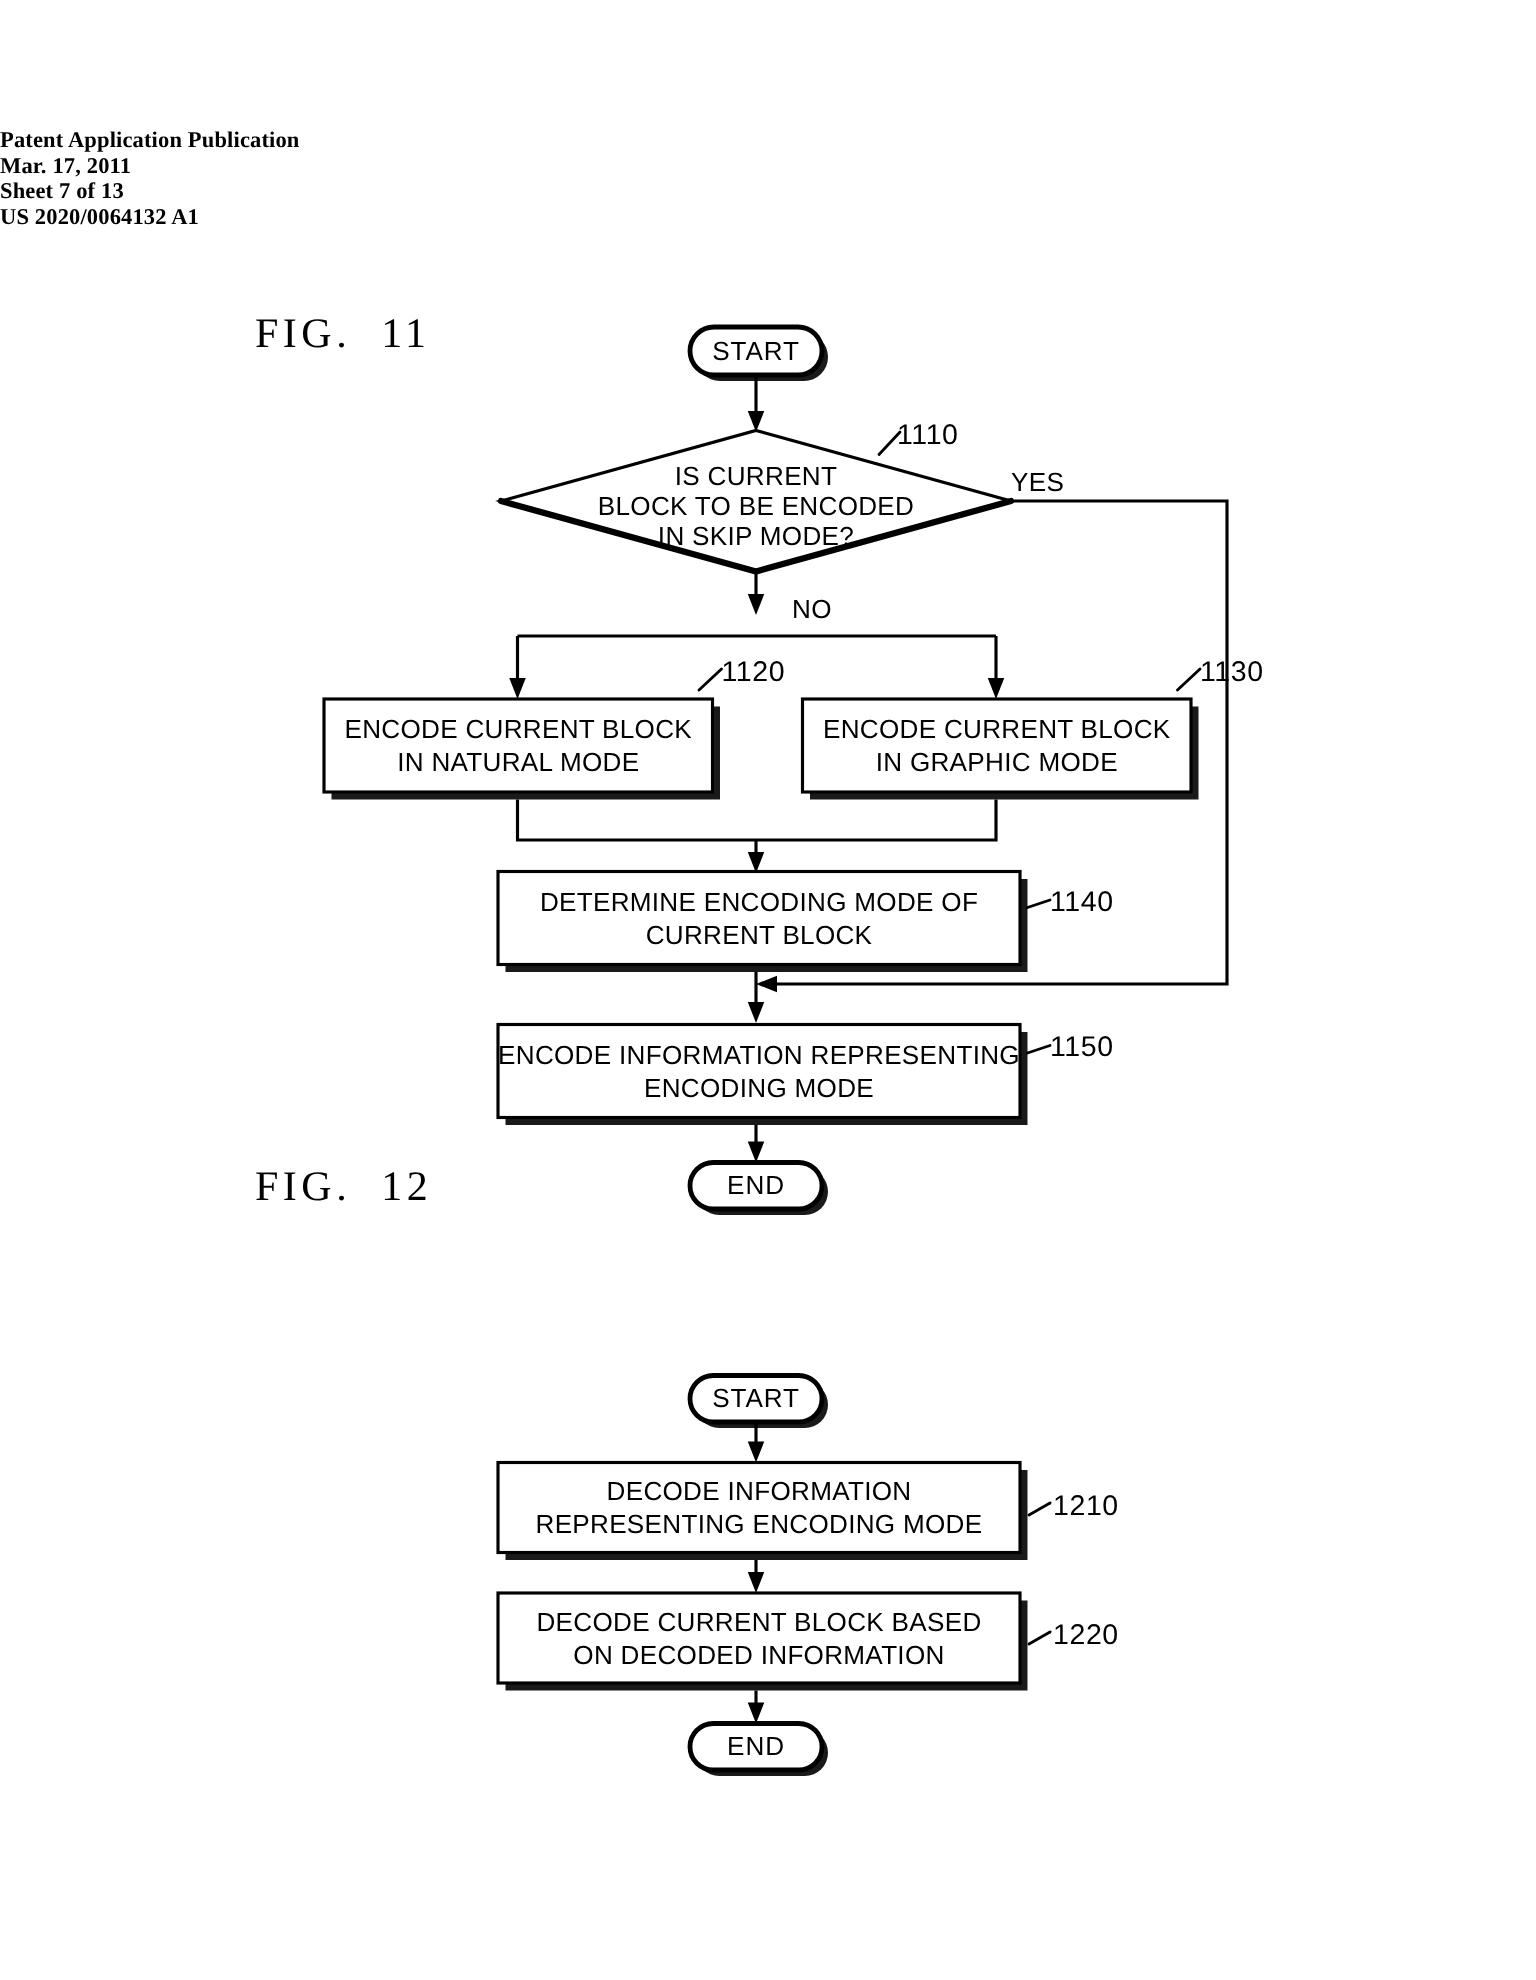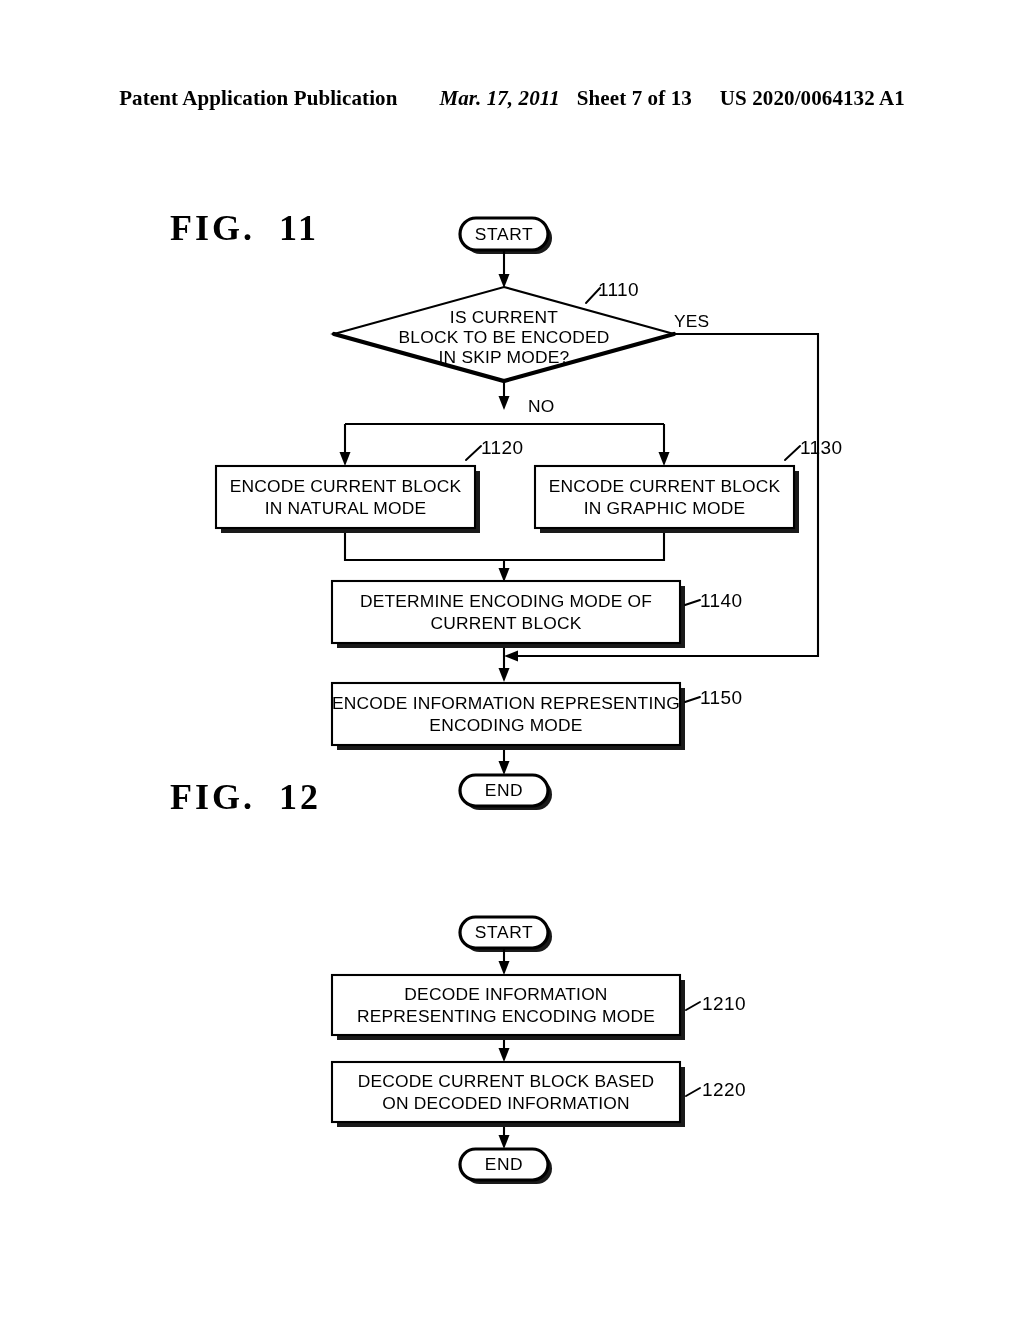--- a/index.html
+++ b/index.html
@@ -18,38 +18,38 @@
 
   
   #page-header {
     position: absolute;
     left: 0;
     top: 86px;
     width: 1024px;
     height: 26px;
     display: flex;
     align-items: baseline;
-    justify-content: center;
     font-family: "Liberation Serif", serif;
     font-weight: bold;
-    font-size: 21px;
+    font-size: 15px;
     letter-spacing: 0.1px;
     white-space: pre;
+    flex-direction: column;
   }
   #page-header .h-pub   { margin-right: 42px; }
-  #page-header .h-date  { margin-right: 17px; font-style: italic; }
+  #page-header .h-date  { margin-right: 17px; }
   #page-header .h-sheet { margin-right: 28px; }
   #page-header .h-num   { }
 
   
   .fig-label {
     position: absolute;
     font-family: "Liberation Serif", serif;
-    font-size: 36px;
-    font-weight: bold;
+    font-size: 28px;
+    font-weight: normal;
     letter-spacing: 3px;
     white-space: pre;
   }
   #fig-11-label { left: 170px; top: 207px; }
   #fig-12-label { left: 170px; top: 776px; }
 
   
   #flow-canvas {
     position: absolute;
     left: 0;

